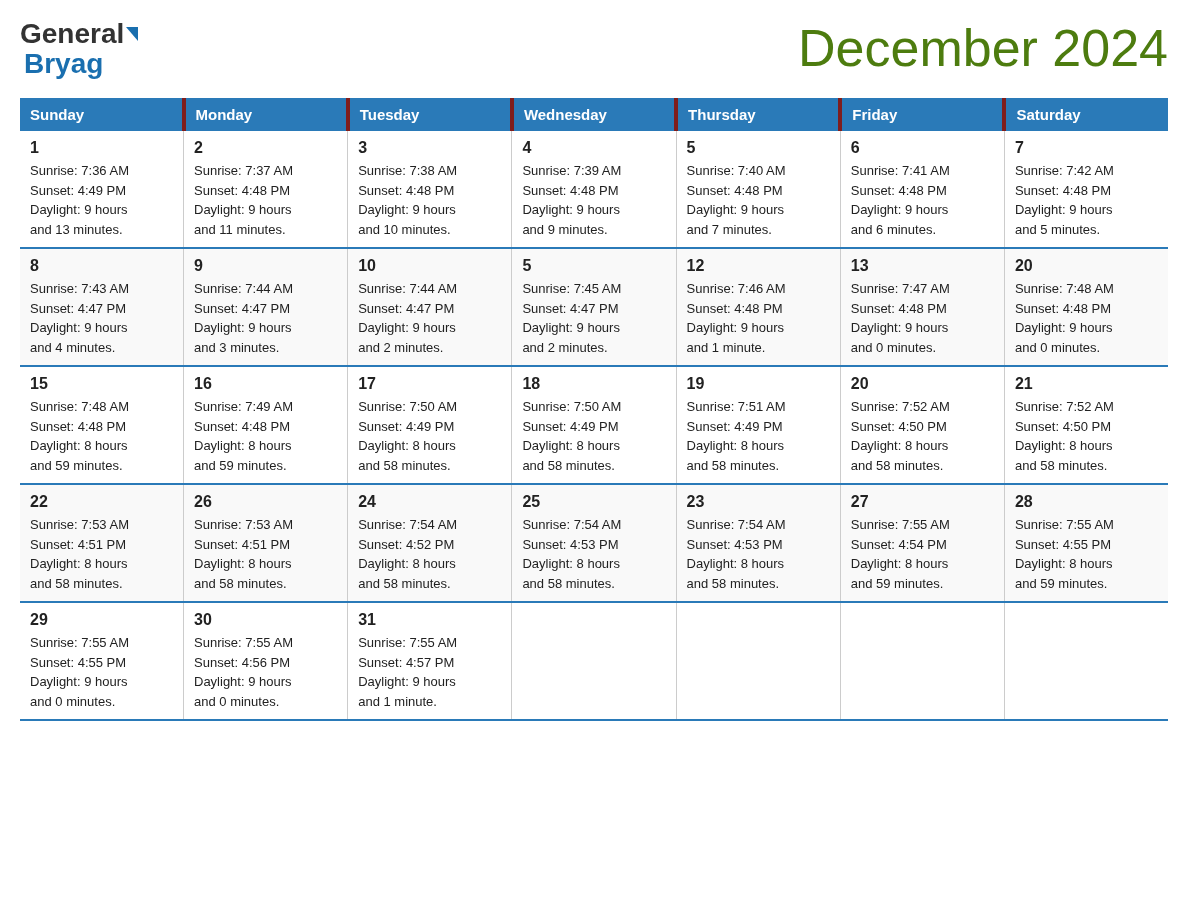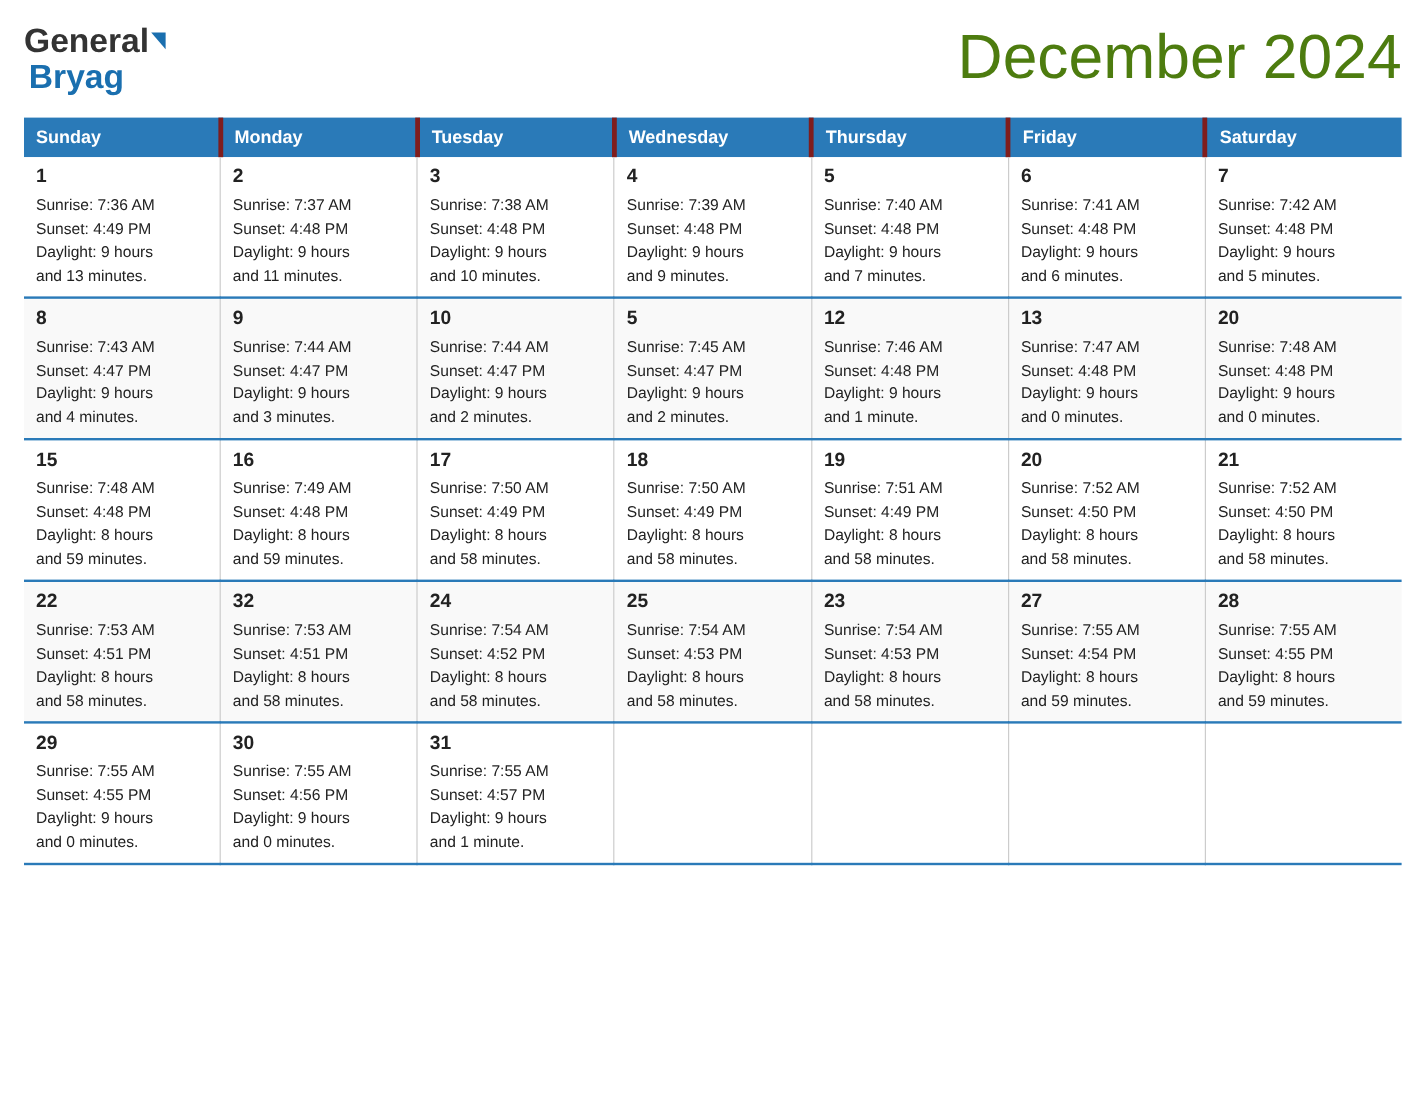--- a/index.html
+++ b/index.html
@@ -231,21 +231,21 @@
           <span class="day-num">21</span>
           <div class="day-info">Sunrise: 7:52 AM<br>Sunset: 4:50 PM<br>Daylight: 8 hours<br>and 58 minutes.</div>
         </td>
       </tr>
       <tr>
         <td>
           <span class="day-num">22</span>
           <div class="day-info">Sunrise: 7:53 AM<br>Sunset: 4:51 PM<br>Daylight: 8 hours<br>and 58 minutes.</div>
         </td>
         <td>
-          <span class="day-num">32</span>
+          <span class="day-num">26</span>
           <div class="day-info">Sunrise: 7:53 AM<br>Sunset: 4:51 PM<br>Daylight: 8 hours<br>and 58 minutes.</div>
         </td>
         <td>
           <span class="day-num">24</span>
           <div class="day-info">Sunrise: 7:54 AM<br>Sunset: 4:52 PM<br>Daylight: 8 hours<br>and 58 minutes.</div>
         </td>
         <td>
           <span class="day-num">25</span>
           <div class="day-info">Sunrise: 7:54 AM<br>Sunset: 4:53 PM<br>Daylight: 8 hours<br>and 58 minutes.</div>
         </td>

